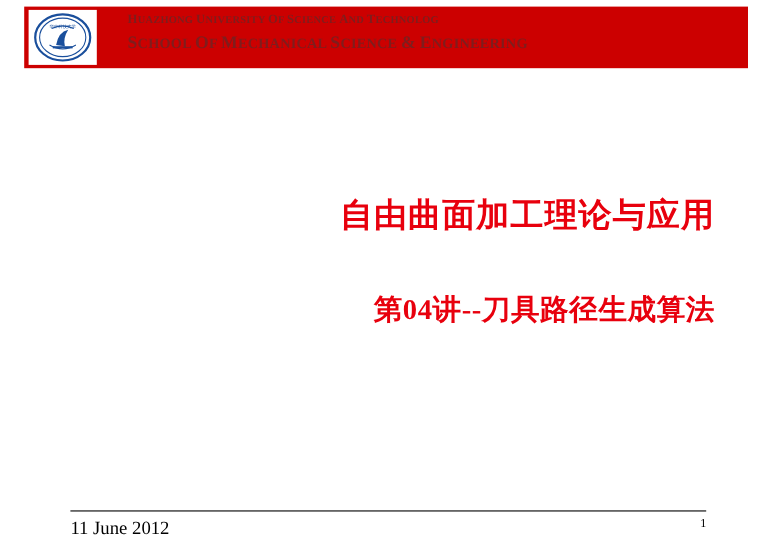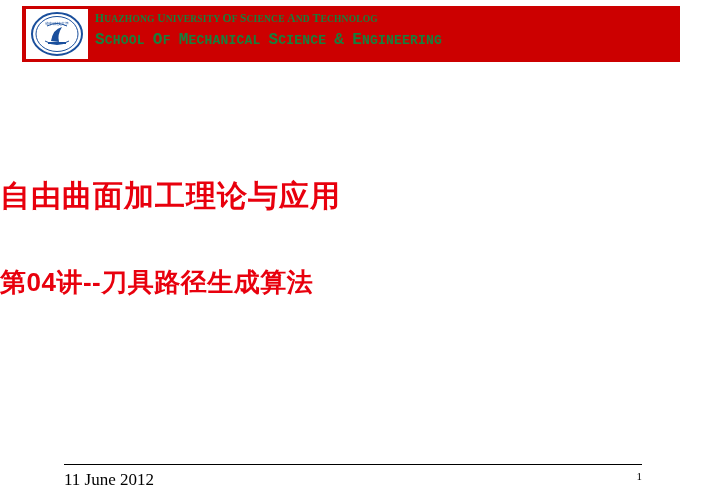--- a/index.html
+++ b/index.html
@@ -41,63 +41,63 @@
     height: 50px;
     background: #ffffff;
     display: flex;
     align-items: center;
     justify-content: center;
   }
   .logo-svg { display: block; }
 
   .header-text {
     position: absolute;
-    left: 95px;
+    left: 116px;
     top: 12px;
     width: 560px;
-    color: #15803d;
+    color: #7f1d1d;
   }
   .header-line1 {
     font-family: "Liberation Serif", serif;
     font-weight: bold;
     font-size: 9.5px;
     letter-spacing: 0.2px;
     line-height: 13px;
     white-space: nowrap;
   }
   .header-line1 .cap { font-size: 11.5px; }
   .header-line2 {
-    font-family: Liberation Mono, monospace;
+    font-family: Liberation Serif, serif;
     font-weight: bold;
     font-size: 13px;
     letter-spacing: 0.2px;
     line-height: 20px;
     margin-top: 4px;
     white-space: nowrap;
   }
   .header-line2 .cap { font-size: 16px; }
 
   
   .title-block {
     position: absolute;
     left: 0;
     top: 175px;
     width: 650px;
-    text-align: left;
+    text-align: right;
   }
   .title-main {
     font-family: "DejaVu Sans", sans-serif;
     font-weight: bold;
     font-size: 30px;
     color: #e8000d;
     letter-spacing: 1px;
     line-height: 42px;
   }
   .title-sub {
-    font-family: Liberation Sans, sans-serif;
+    font-family: Liberation Serif, serif;
     font-weight: bold;
     font-size: 26px;
     color: #e8000d;
     letter-spacing: 0.5px;
     line-height: 38px;
     margin-top: 46px;
   }
 
   
   .footer-rule {

